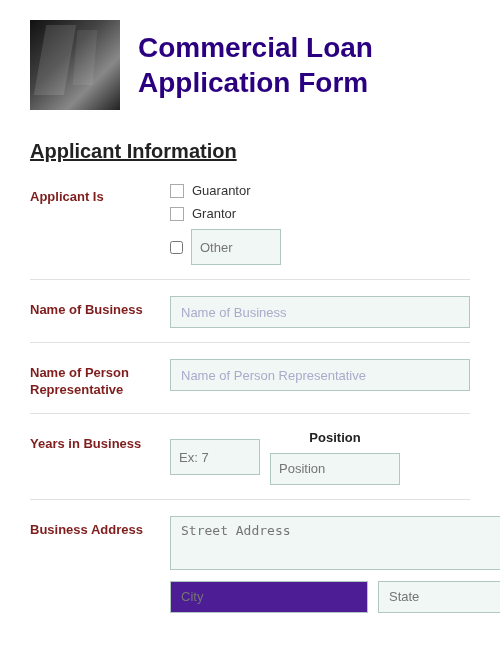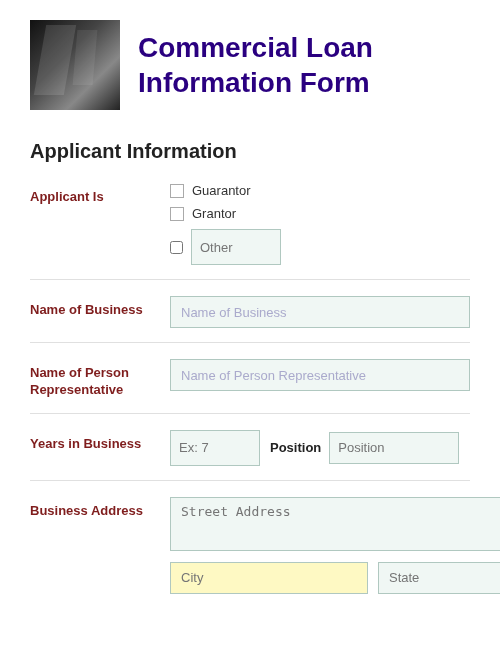--- a/index.html
+++ b/index.html
@@ -66,20 +66,21 @@
       line-height: 1.25;
     }
 
     
     .section-title {
       font-size: 20px;
       font-weight: bold;
       color: #222;
       margin-bottom: 16px;
       padding-bottom: 4px;
+      text-decoration: underline;
     }
 
     .form-section {
       margin-bottom: 10px;
     }
 
     
     .form-row {
       display: flex;
       align-items: flex-start;
@@ -190,20 +191,21 @@
     .inline-fields {
       display: flex;
       gap: 10px;
       align-items: center;
     }
 
     .inline-field-group {
       display: flex;
       align-items: center;
       gap: 8px;
+      flex-direction: column;
     }
 
     .inline-label {
       font-size: 13px;
       font-weight: 600;
       color: #222;
       white-space: nowrap;
     }
 
     .short-input {
@@ -231,21 +233,21 @@
     
     .address-bottom {
       display: flex;
       gap: 10px;
       margin-top: 8px;
     }
 
     .city-input {
       flex: 1;
       border: 1px solid #b0c8c0;
-      background: #fef9c3;
+      background: #4c1d95;
       padding: 6px 10px;
       font-size: 13px;
       color: #888;
       height: 32px;
       outline: none;
     }
 
     .state-input {
       flex: 1;
       border: 1px solid #b0c8c0;
@@ -265,21 +267,21 @@
   </style>
 </head>
 <body>
 
 <div class="page">
 
   <div class="header">
     <div class="header-image"></div>
     <div class="header-title">
       <span>Commercial Loan</span><br>
-      <span>Information Form</span>
+      <span>Application Form</span>
     </div>
   </div>
 
   <div class="form-section">
     <div class="section-title">Applicant Information</div>
 
     <div class="form-row">
       <div class="field-label">Applicant Is</div>
       <div class="field-content">
         <div class="checkbox-group">

